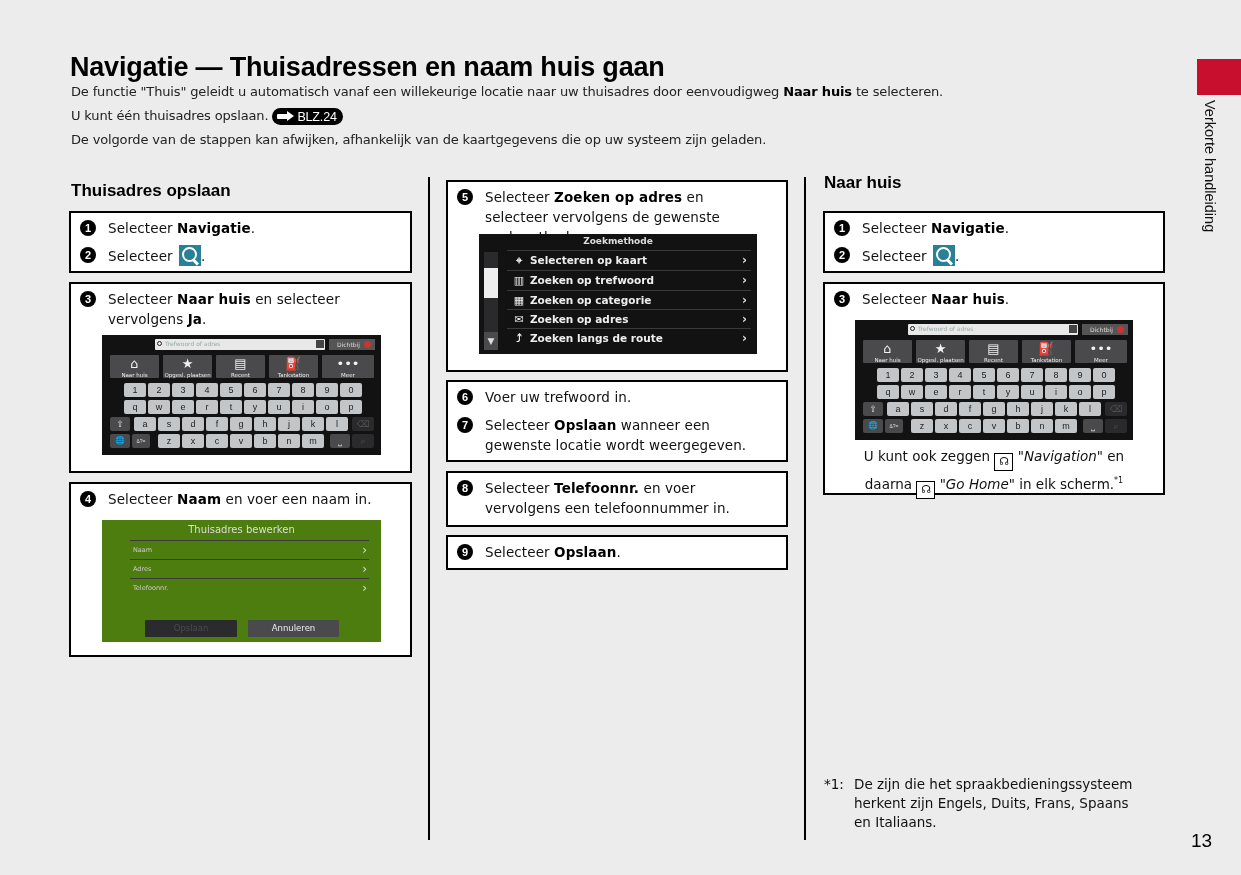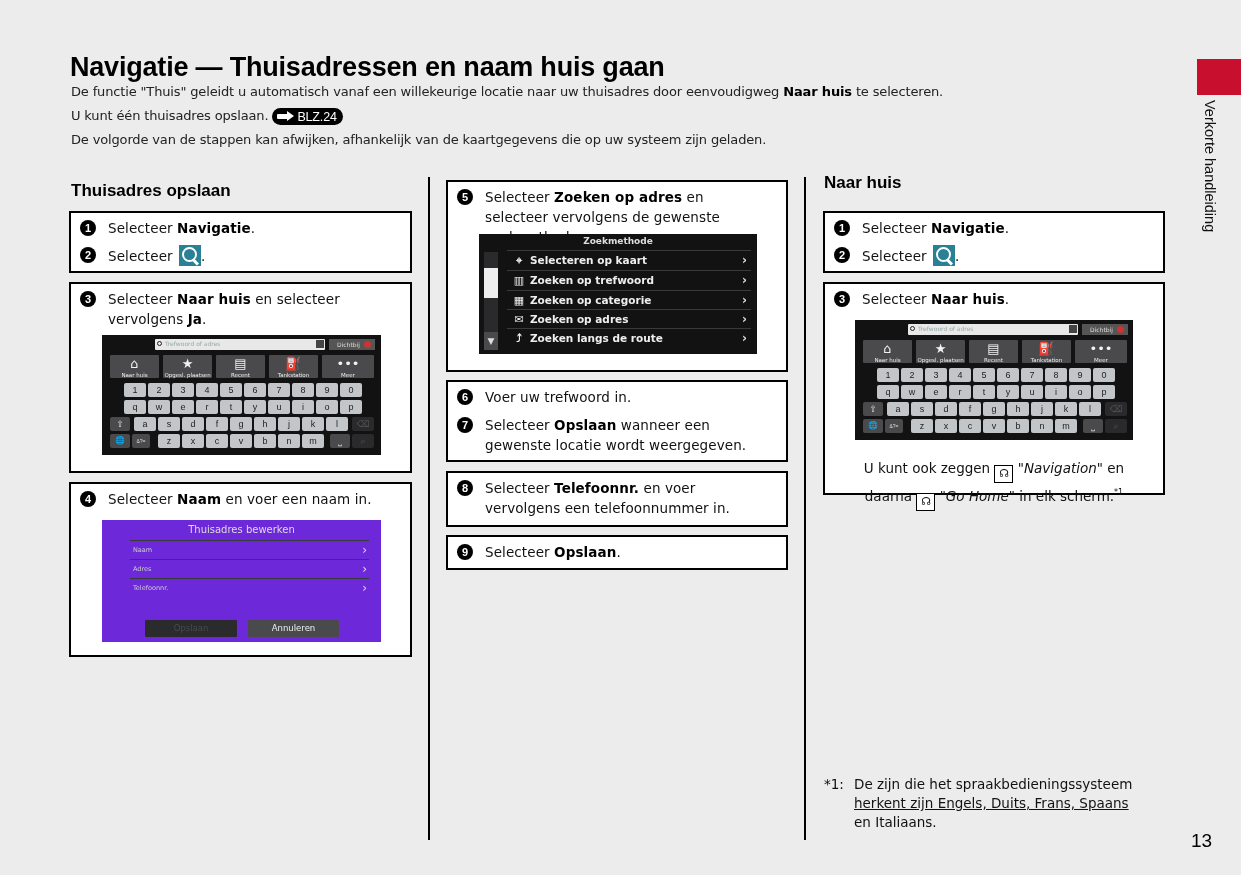--- a/index.html
+++ b/index.html
@@ -80,38 +80,38 @@
   .kb-searchbar .drop { position: absolute; right: 1px; top: 1px; width: 8px; height: 8px; background: #444; }
   .kb-close { position: absolute; background: #555; color: #ddd; font-size: 6px; line-height: 11px; padding-left: 8px; }
   .kb-close .dot { position: absolute; right: 4px; top: 2px; width: 7px; height: 7px; border-radius: 50%; background: #c33; }
   .kb-tile { position: absolute; background: #4a4a4d; border-radius: 1px; color: #eee; font-size: 5.5px; text-align: center; }
   .kb-tile .ic { display: block; font-size: 13px; line-height: 16px; margin-top: 1px; color: #f2f2f2; }
   .kb-key { position: absolute; background: #c3c6c9; border-radius: 2px; color: #222; font-size: 9px; text-align: center; font-family: "Liberation Sans", sans-serif; }
   .kb-key.dark { background: #4a4a4d; color: #ddd; }
   .kb-key.dim { background: #2a2a2c; color: #555; }
 
   
-  .edit-screen { background: #6d28d9; position: absolute; }
+  .edit-screen { background: #4d7c0f; position: absolute; }
   .edit-title { position: absolute; left: 0; right: 0; top: 4px; text-align: center; color: #ddd; font-size: 10px; }
   .edit-row { position: absolute; left: 28px; right: 12px; height: 19px; border-top: 1px solid #3a3a3a; color: #ccc; font-size: 6.5px; line-height: 19px; padding-left: 3px; }
   .edit-row .chev { position: absolute; right: 2px; top: 0; font-size: 12px; color: #ddd; line-height: 18px; }
   .edit-btn { position: absolute; height: 17px; background: #4a4a4d; color: #eee; font-size: 8.5px; line-height: 17px; text-align: center; border-radius: 1px; }
   .edit-btn.disabled { background: #2b2b2d; color: #4a4a4a; }
 
   
   .zm-screen { background: #121212; position: absolute; font-weight: bold; }
   .zm-title { position: absolute; left: 0; right: 0; top: 2px; text-align: center; color: #ddd; font-size: 9px; }
   .zm-row { position: absolute; left: 28px; right: 6px; height: 19px; border-top: 1px solid #3a3a3a; color: #eee; font-size: 10.5px; line-height: 19px; padding-left: 23px; }
   .zm-row .zi { position: absolute; left: 4px; top: 0; width: 16px; text-align: center; font-size: 11px; color: #eee; }
   .zm-row .chev { position: absolute; right: 4px; top: 0; font-size: 12px; color: #ddd; }
   .zm-scroll { position: absolute; left: 5px; top: 18px; width: 14px; height: 98px; background: #2a2a2c; }
   .zm-thumb { position: absolute; left: 0; top: 16px; width: 14px; height: 30px; background: #eee; }
   .zm-down { position: absolute; left: 0; bottom: 0; width: 14px; height: 18px; background: #4a4a4d; color: #ddd; font-size: 9px; text-align: center; line-height: 18px; }
 
-  .voice-note { font-size: 13.5px; line-height: 19px; color: #111; text-align: center; margin-top: 12px; }
+  .voice-note { font-size: 13.5px; line-height: 19px; color: #111; text-align: center; }
   .voice-icon {
     display: inline-block; width: 19px; height: 18px; border: 1.5px solid #000; background: #fff;
     vertical-align: -4px; font-size: 11px; line-height: 15px; text-align: center; font-weight: bold;
   }
   .voice-note i { font-family: "DejaVu Sans", sans-serif; }
   .footnote { font-size: 13.5px; line-height: 19px; color: #111; }
   .pageno { font-size: 19px; color: #000; font-family: "Liberation Sans", sans-serif; }
 </style>
 </head>
 <body>
@@ -351,17 +351,17 @@
     <div><span>U kunt ook zeggen </span><span class="voice-icon">☊</span> <i>"Navigation"</i><span> en</span></div>
     <div><span>daarna </span><span class="voice-icon">☊</span> <i>"Go Home"</i><span> in elk scherm.</span><sup style="font-size:8px;">*1</sup></div>
   </div>
 </div>
 
 <div class="abs footnote" style="left:824px; top:775px;">
   <div style="display:flex;">
       <span style="width:30px;">*1:</span>
       <span>De zijn die het spraakbedieningssysteem</span>
     </div>
-  <div style="padding-left:30px;text-decoration:underline;">herkent zijn Engels, Duits, Frans, Spaans</div>
+  <div style="padding-left:30px;">herkent zijn Engels, Duits, Frans, Spaans</div>
   <div style="padding-left:30px;">en Italiaans.</div>
 </div>
 
 <div class="abs pageno" style="left:1191px; top:830px;">13</div>
 
 </body></html>

